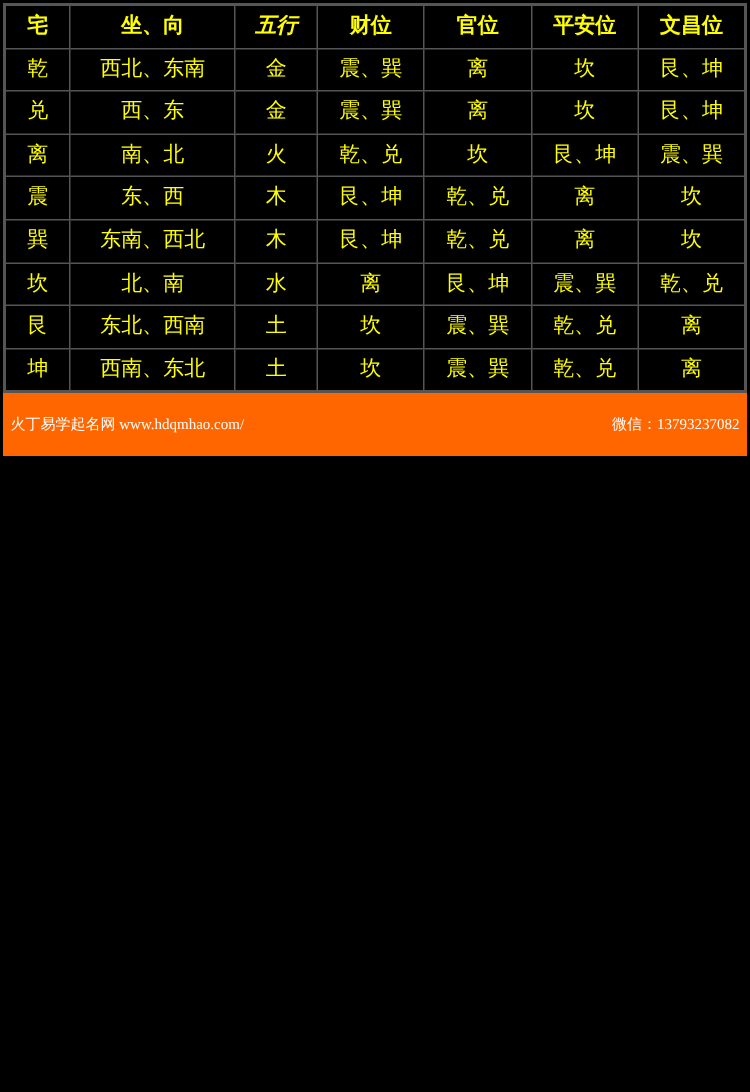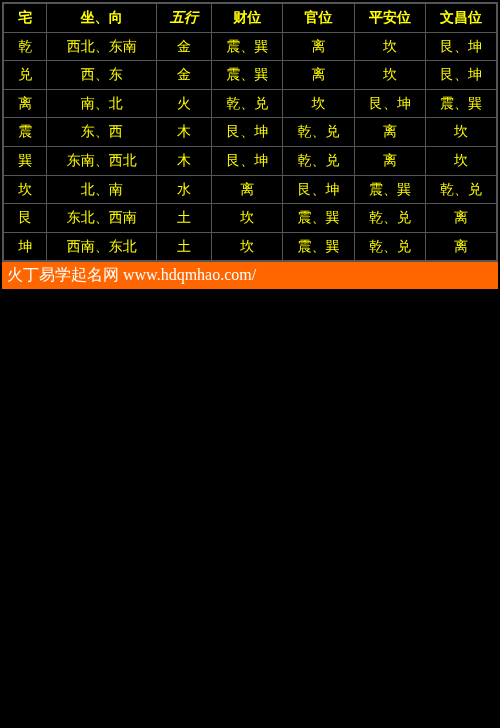--- a/index.html
+++ b/index.html
@@ -31,23 +31,23 @@
     th {
       background: #000;
       font-weight: bold;
     }
     td {
       background: #000;
     }
     .footer {
       background: #ff6600;
       color: #fff;
-      font-size: 16px;
+      font-size: 10px;
       text-align: center;
-      padding: 3px 5px;
+      padding: 14px 5px;
       display: flex;
       justify-content: space-between;
       align-items: center;
     }
     .footer span {
       color: #fff;
     }
     .col-zhai { width: 8%; }
     .col-zuo { width: 20%; }
     .col-wuxing { width: 10%; font-style: italic; }
@@ -142,14 +142,15 @@
           <td>土</td>
           <td>坎</td>
           <td>震、巽</td>
           <td>乾、兑</td>
           <td>离</td>
         </tr>
       </tbody>
   </table>
   <div class="footer">
     <span>火丁易学起名网 www.hdqmhao.com/</span>
+    <span>微信：13793237082</span>
   </div>
 </div>
 
 </body></html>

